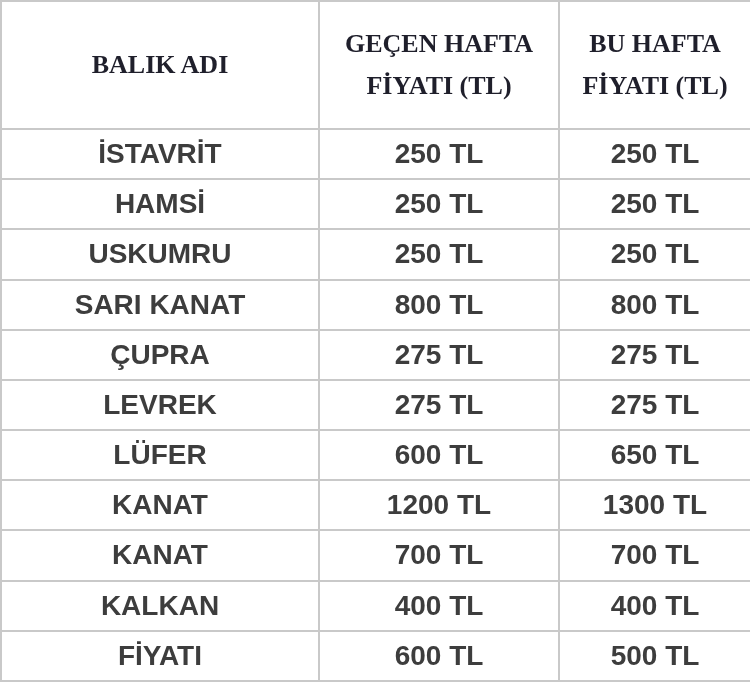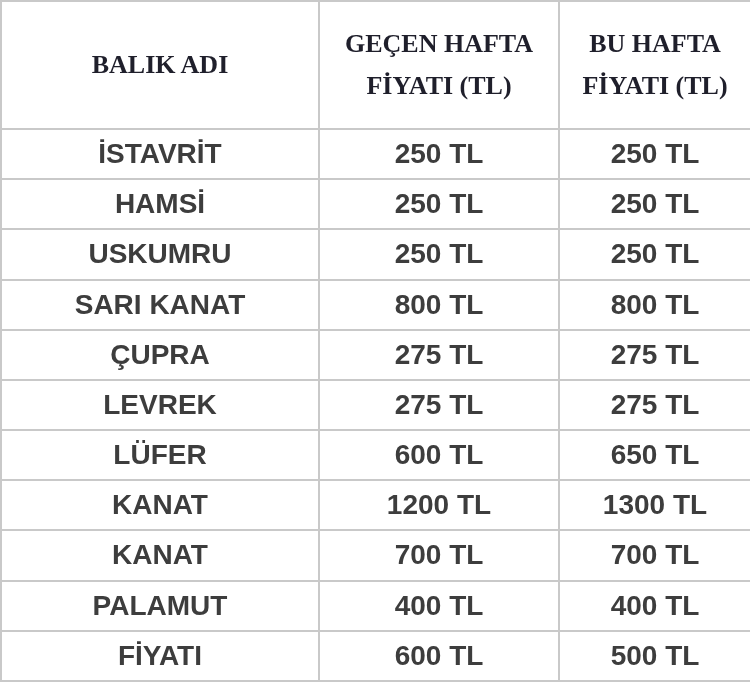--- a/index.html
+++ b/index.html
@@ -105,21 +105,21 @@
           <td>KANAT</td>
           <td>1200 TL</td>
           <td>1300 TL</td>
         </tr>
         <tr>
           <td>KANAT</td>
           <td>700 TL</td>
           <td>700 TL</td>
         </tr>
         <tr>
-          <td>PALAMUT</td>
+          <td>KALKAN</td>
           <td>400 TL</td>
           <td>400 TL</td>
         </tr>
         <tr>
           <td>FİYATI</td>
           <td>600 TL</td>
           <td>500 TL</td>
         </tr>
       </tbody>
   </table>

